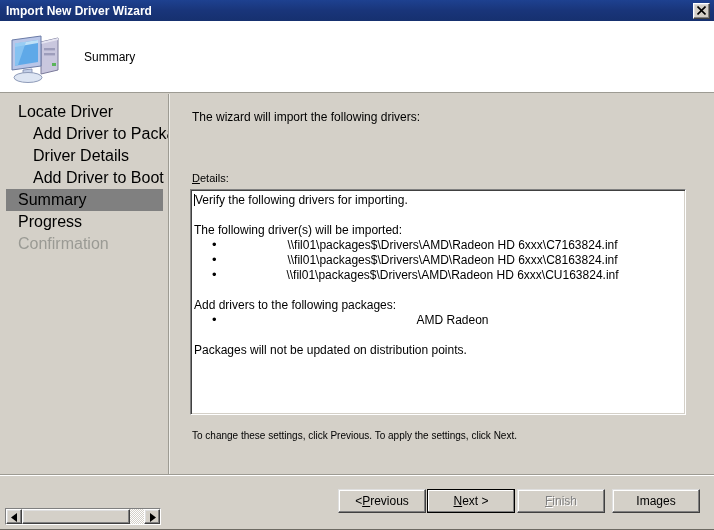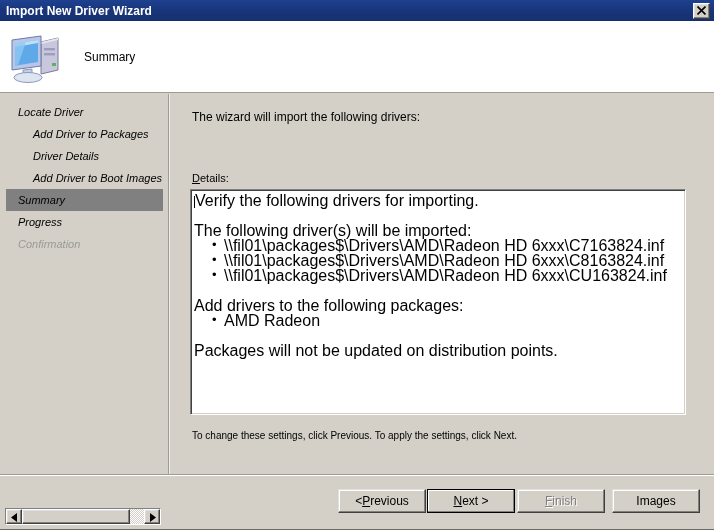--- a/index.html
+++ b/index.html
@@ -89,27 +89,26 @@
     left: 0;  top: 94px;
     width: 168px;
     height: 381px;
     background: #d4d0c8;
     box-sizing: border-box;
     padding-top: 7px;
   }
   .nav-item {
     height: 22px;
     line-height: 22px;
-    font-size: 11px;
+    font-size: 16px;
     color: #000000;
     padding-left: 12px;
     white-space: nowrap;
     margin: 0 5px 0 6px;
     box-sizing: border-box;
-    font-style: italic;
   }
   .nav-item.sub { padding-left: 27px; }
   .nav-item.selected {
     background: #808080;
     color: #000000;
   }
   .nav-item.disabled { color: #9a9a94; }
 
   .sidebar-divider {
     position: absolute;
@@ -155,39 +154,40 @@
     height: 226px;
     background: #ffffff;
     border-top: 1px solid #808080;
     border-left: 1px solid #808080;
     border-right: 1px solid #ffffff;
     border-bottom: 1px solid #ffffff;
     box-shadow: inset 1px 1px 0 #404040, inset -1px -1px 0 #d4d0c8;
     box-sizing: border-box;
     overflow: hidden;
     padding: 3px 4px 0 3px;
-    font-size: 16px;
+    font-size: 12px;
     color: #000000;
     line-height: 15px;
   }
   .caret {
     display: inline-block;
     width: 1px;
     height: 12px;
     background: #000000;
     vertical-align: -2px;
     margin-right: 0px;
   }
   .det-line { white-space: nowrap; }
   .det-blank { height: 15px; }
   .det-list { margin: 0; padding: 0; list-style: none; }
   .det-list li {
     white-space: nowrap;
     padding-left: 30px;
     position: relative;
+    text-align: center;
   }
   .det-list li:before {
     content: "\2022";
     position: absolute;
     left: 18px;
     top: -1px;
     font-size: 13px;
   }
 
   .footer-text {

